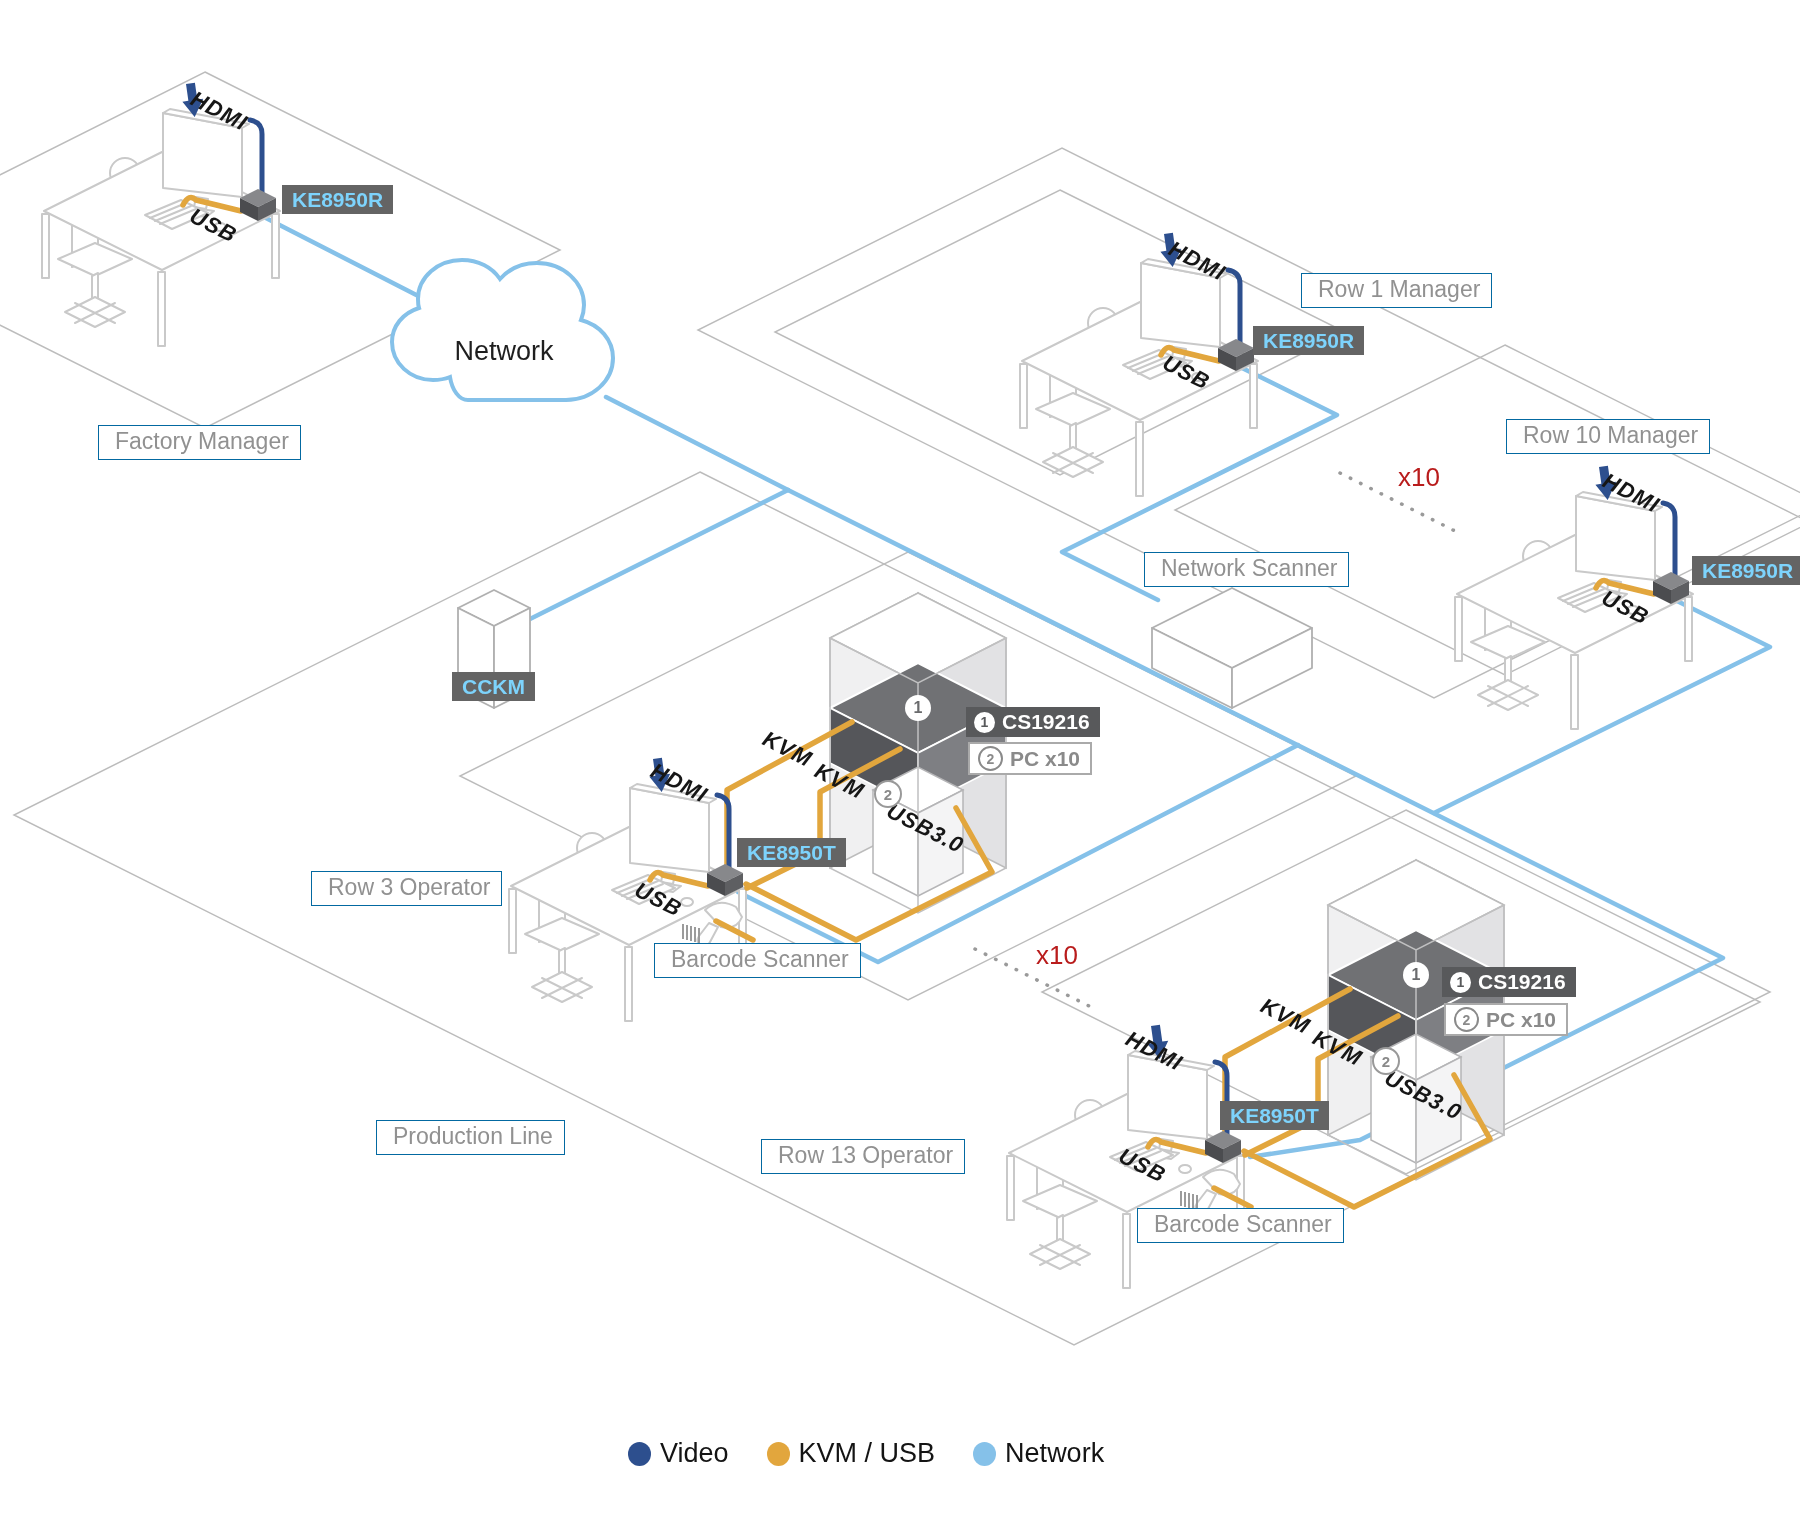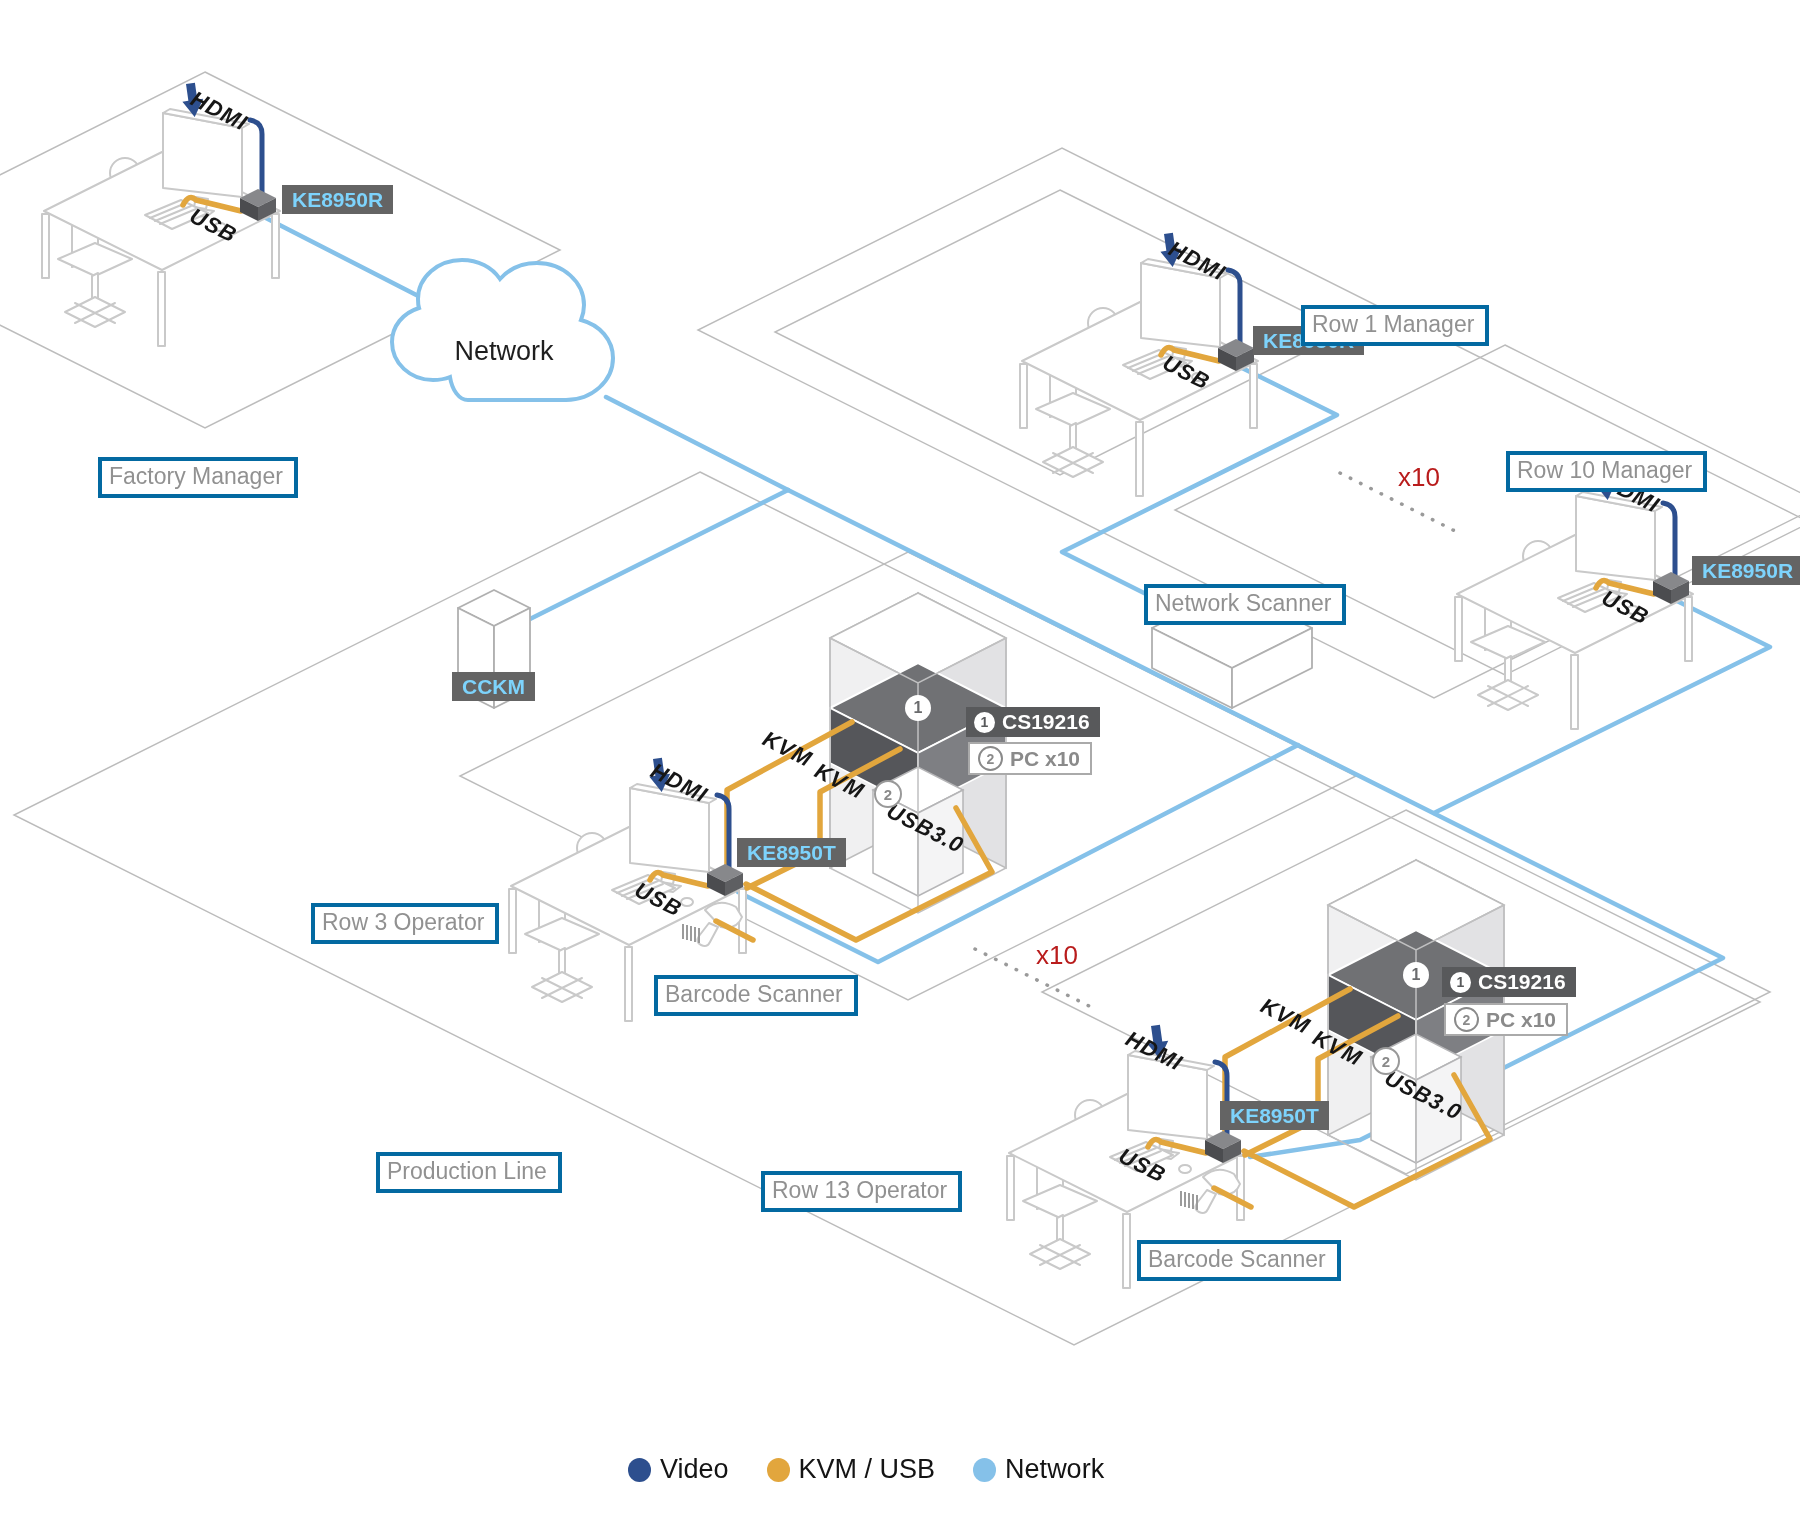--- a/index.html
+++ b/index.html
@@ -8,33 +8,33 @@
   #scene{position:absolute;left:0;top:0;}
   .lbl{position:absolute;white-space:nowrap;}
   .cable-label{font-style:italic;font-weight:bold;font-size:22px;color:#161616;
                transform:rotate(27deg);transform-origin:left top;letter-spacing:1px;}
   .badge{background:#646464;color:#7dd3fc;font-weight:bold;font-size:21px;
          padding:3px 10px;line-height:1.1;}
   .badge-dark{background:#58595b;color:#fff;font-weight:bold;font-size:21px;
          padding:3px 10px 3px 8px;display:flex;align-items:center;gap:7px;}
   .badge-light{background:#fff;border:2px solid #aaa;color:#8a8a8a;font-weight:bold;
          font-size:21px;padding:2px 10px 2px 8px;display:flex;align-items:center;gap:7px;}
-  .room-label{background:#fff;border:4px solid #0369a1;color:#919191;font-size:23px;
-         padding:2px 11px 4px 7px;margin-top:32px;}
+  .room-label{background:#fff;border:1px solid #0369a1;color:#919191;font-size:23px;
+         padding:2px 11px 4px 16px;}
   .x10{font-size:26px;color:#b91c1c;}
   .cloud-text{font-size:27px;color:#1f1f1f;width:160px;text-align:center;}
   .circ-dark{width:26px;height:26px;border-radius:50%;background:#fff;color:#6a6b6d;
          font-size:16px;font-weight:bold;display:flex;align-items:center;justify-content:center;}
   .circ-light{width:24px;height:24px;border-radius:50%;background:#fff;border:2px solid #999;
          color:#8a8a8a;font-size:15px;font-weight:bold;display:flex;align-items:center;justify-content:center;}
   .circ-badge{width:21px;height:21px;border-radius:50%;background:#fff;color:#58595b;
          font-size:14px;font-weight:bold;display:flex;align-items:center;justify-content:center;flex:0 0 auto;}
   .circ-badge-light{width:21px;height:21px;border-radius:50%;background:#fff;border:2px solid #8a8a8a;color:#8a8a8a;
          font-size:14px;font-weight:bold;display:flex;align-items:center;justify-content:center;flex:0 0 auto;}
-  #legend{position:absolute;left:628px;top:1438px;display:flex;align-items:flex-start;gap:38px;margin-top:16px;}
+  #legend{position:absolute;left:628px;top:1438px;display:flex;align-items:flex-start;gap:38px;}
   .legend-item{display:flex;align-items:center;gap:9px;font-size:27px;color:#141414;}
   .legend-dot{width:23px;height:24px;border-radius:50%;}
 </style>
 </head>
 <body>
 
 <div id="stage">
 
 <svg id="scene" width="1800" height="1520" viewBox="0 0 1800 1520">
   <defs>

